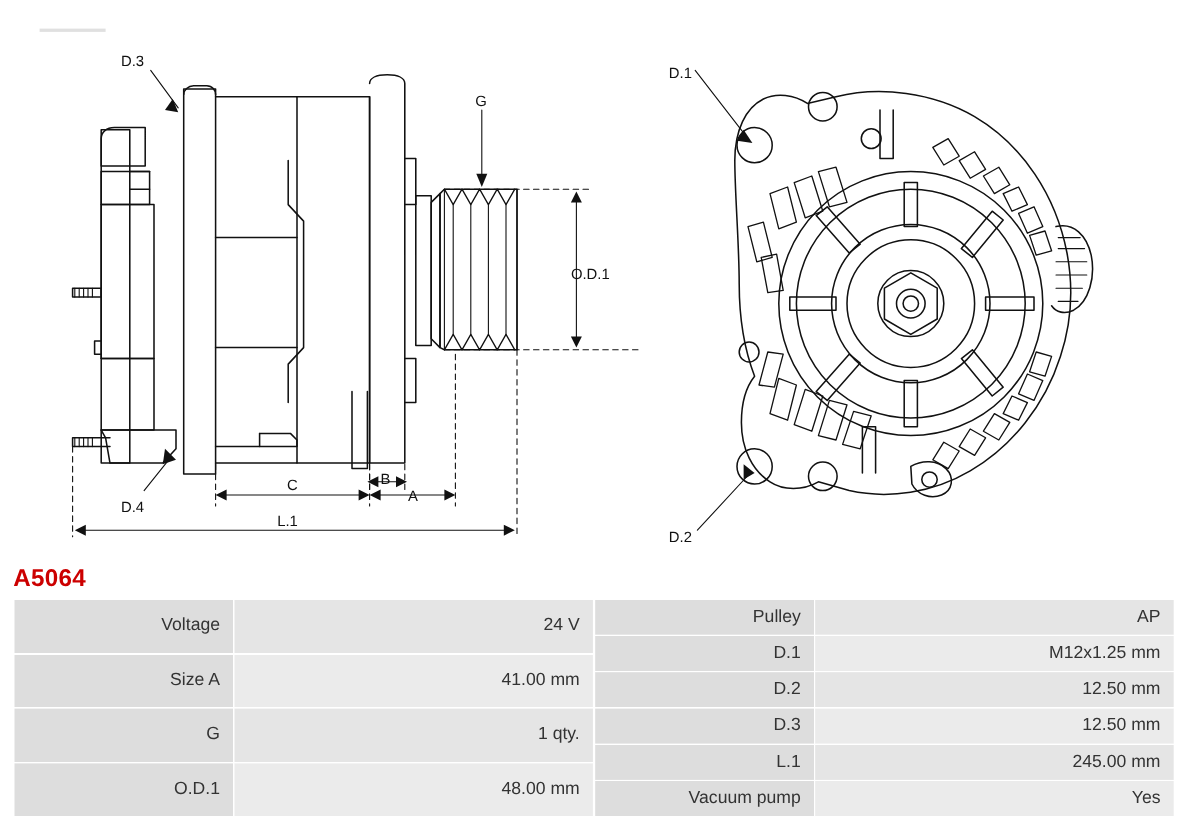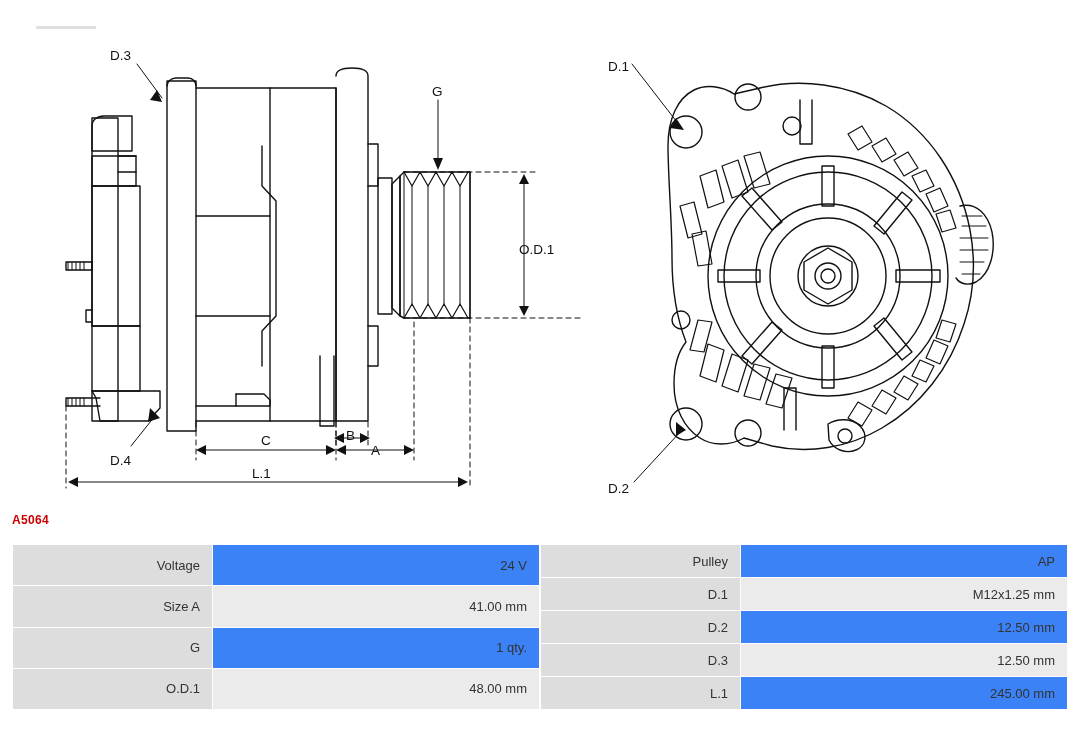--- a/index.html
+++ b/index.html
@@ -33,57 +33,57 @@
   .lbl {
     font-family: "Liberation Sans", sans-serif;
     font-size: 13.5px;
     fill: #111111;
   }
   
   .part-number {
     position: absolute;
     left: 12px;
     top: 487px;
-    font-size: 12px;
+    font-size: 22px;
     font-weight: bold;
     color: #cc0000;
     letter-spacing: 0.3px;
   }
   
   .specs {
     position: absolute;
     left: 12px;
     top: 518px;
     width: 1056px;
     display: flex;
     gap: 0px;
   }
   table.spec {
     border-collapse: collapse;
     table-layout: fixed;
     width: 528px;
-    font-size: 13px;
+    font-size: 16px;
   }
   table.spec td {
     height: 32px;
     padding: 0 12px;
     border: 1px solid #ffffff;
     background: #e3e3e3;
     color: #333333;
     white-space: nowrap;
     overflow: hidden;
   }
   table.spec td.k {
     width: 175px;
     text-align: right;
     background: #dddddd;
   }
   table.spec td.v {
     text-align: right;
-    background: #3b82f6;
+    background: #e5e5e5;
   }
   table.spec tr:nth-child(even) td.k { background: #dddddd; }
   table.spec tr:nth-child(even) td.v { background: #ebebeb; }
   .top-strip {
     position: absolute;
     left: 36px;
     top: 0px;
     width: 60px;
     height: 3px;
     background: #e0e0e0;
@@ -323,17 +323,21 @@
           <td class="v">12.50 mm</td>
         </tr>
         <tr>
           <td class="k">D.3</td>
           <td class="v">12.50 mm</td>
         </tr>
         <tr>
           <td class="k">L.1</td>
           <td class="v">245.00 mm</td>
         </tr>
+        <tr>
+          <td class="k">Vacuum pump</td>
+          <td class="v">Yes</td>
+        </tr>
       </tbody>
     </table>
   </div>
 
 </div>
 
 </body></html>

